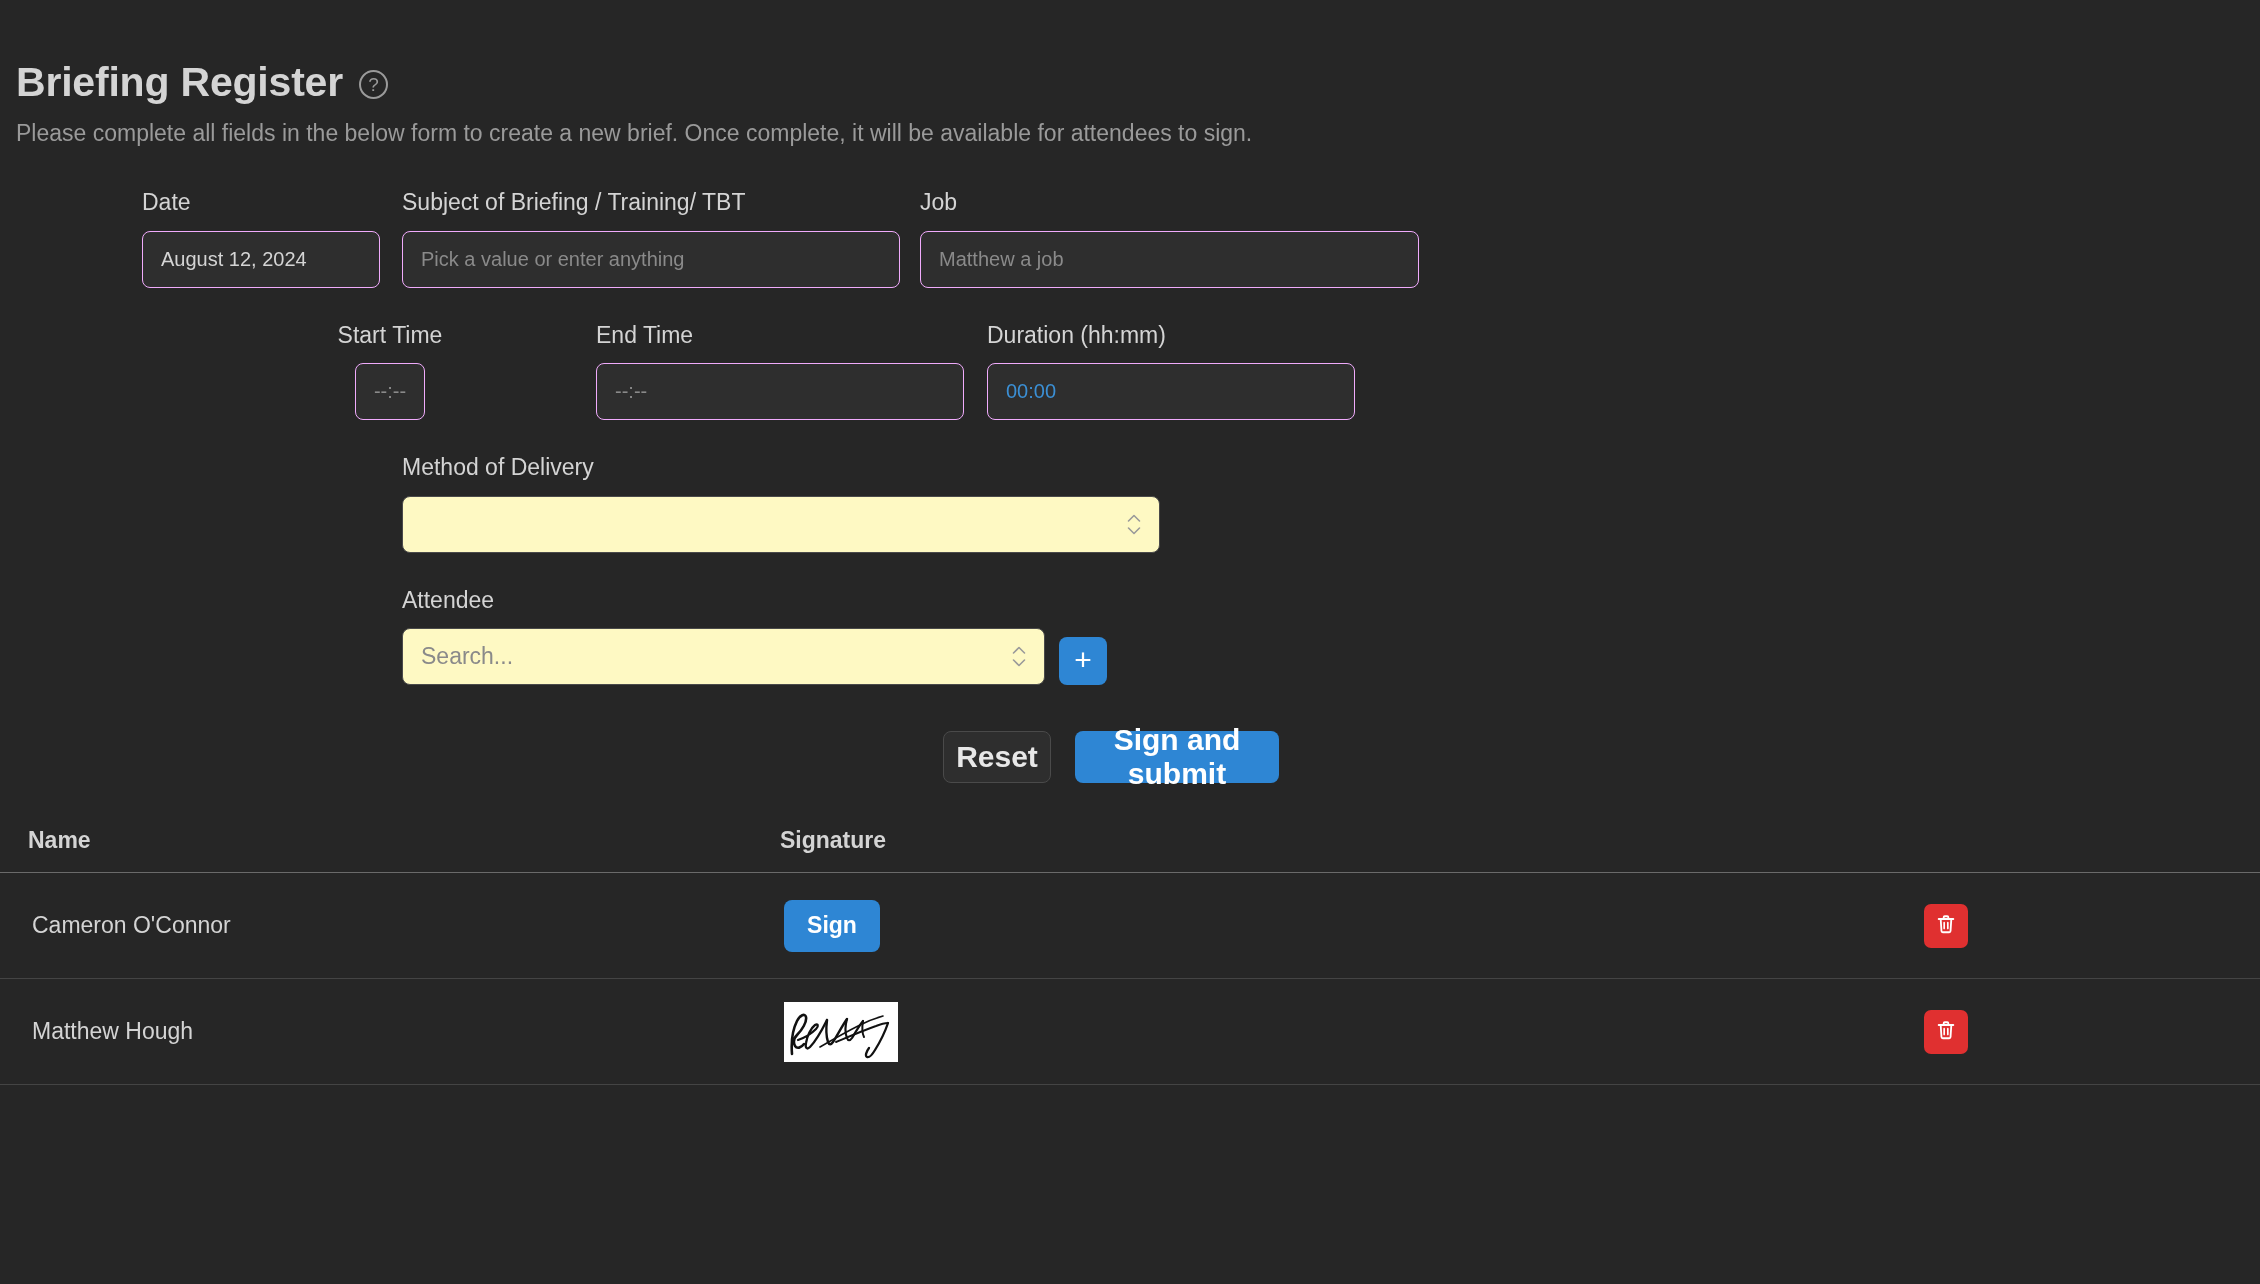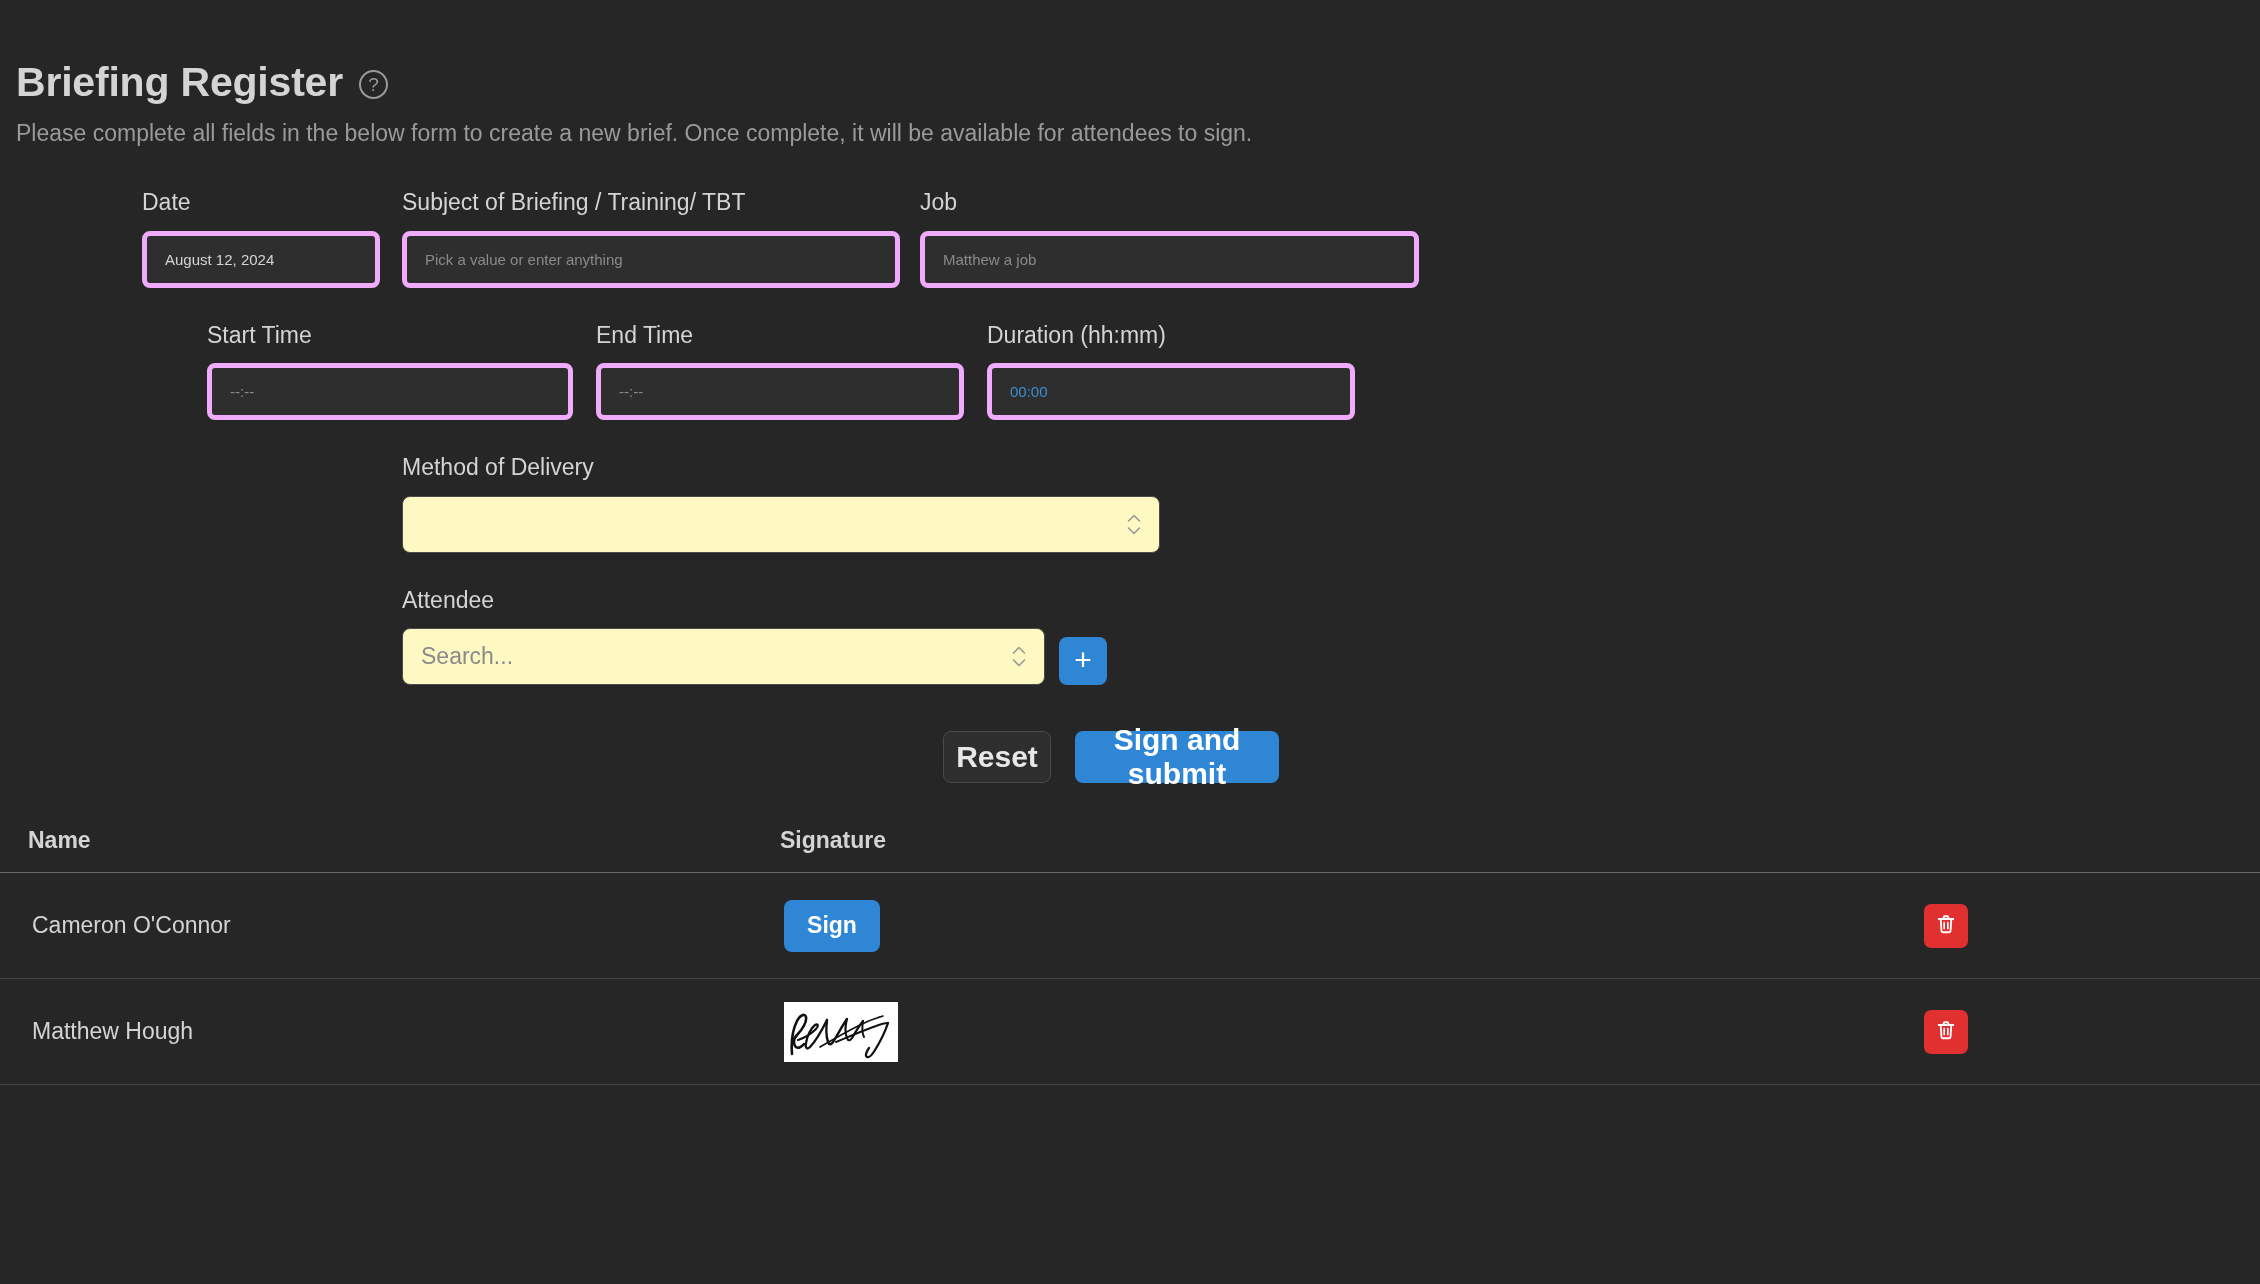--- a/index.html
+++ b/index.html
@@ -71,27 +71,27 @@
 
   .field-label {
     font-size: 23px;
     color: #d4d4d4;
     margin-bottom: 14px;
     line-height: 1.2;
   }
 
   .input-box {
     background: #2e2e2e;
-    border: 5px solid #f0abfc;
+    border: 1px solid #f0abfc;
     border-radius: 8px;
     height: 57px;
     display: flex;
     align-items: center;
     padding: 4px 18px;
-    font-size: 15px;
+    font-size: 20px;
     color: #d4d4d4;
     cursor: text;
   }
 
   .input-box.placeholder-style { color: #8a8a8a; }
   .input-box.duration-value { color: #3b8fd4; }
 
   .select-box {
     background: #fef9c3;
     border: 1px solid #4a4a4a;
@@ -115,21 +115,21 @@
     flex: 0 0 auto;
   }
 
   
   .r1-date { width: 238px; margin-left: 142px; }
   .r1-subject { width: 498px; margin-left: 22px; }
   .r1-job { width: 499px; margin-left: 20px; }
 
   
   .row2 { margin-top: 34px; }
-  .r2-start { width: 366px; margin-left: 207px; }
+  .r2-start { width: 366px; margin-left: 207px; align-items: center; }
   .r2-end { width: 368px; margin-left: 23px; }
   .r2-duration { width: 368px; margin-left: 23px; }
 
   
   .row3 { margin-top: 34px; }
   .r3-method { width: 758px; margin-left: 402px; }
 
   
   .row4 { margin-top: 34px; }
   .r4-attendee { width: 705px; margin-left: 402px; }

